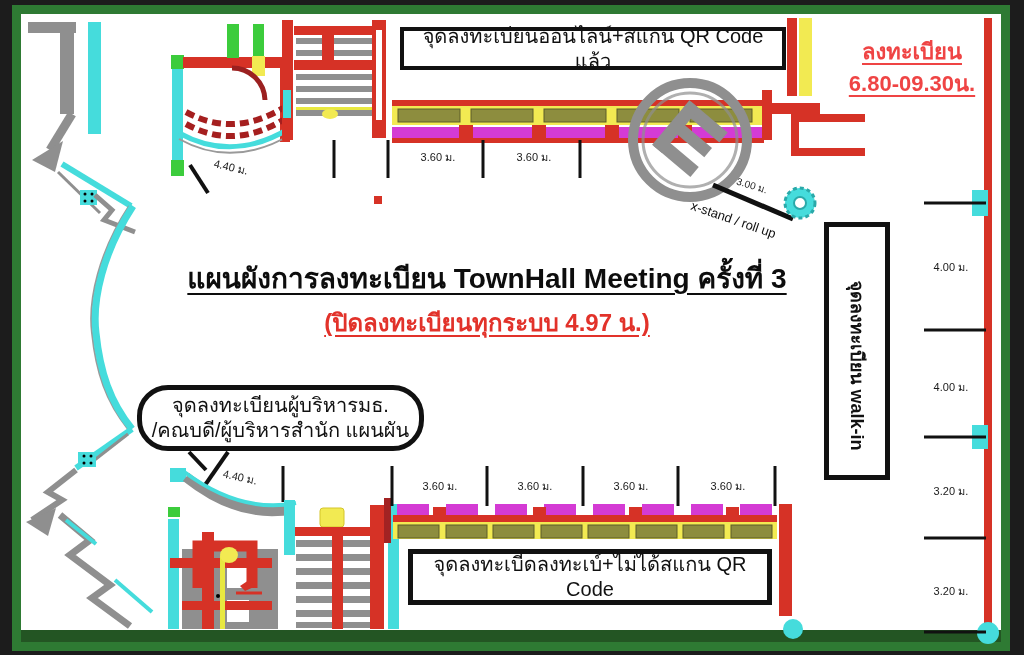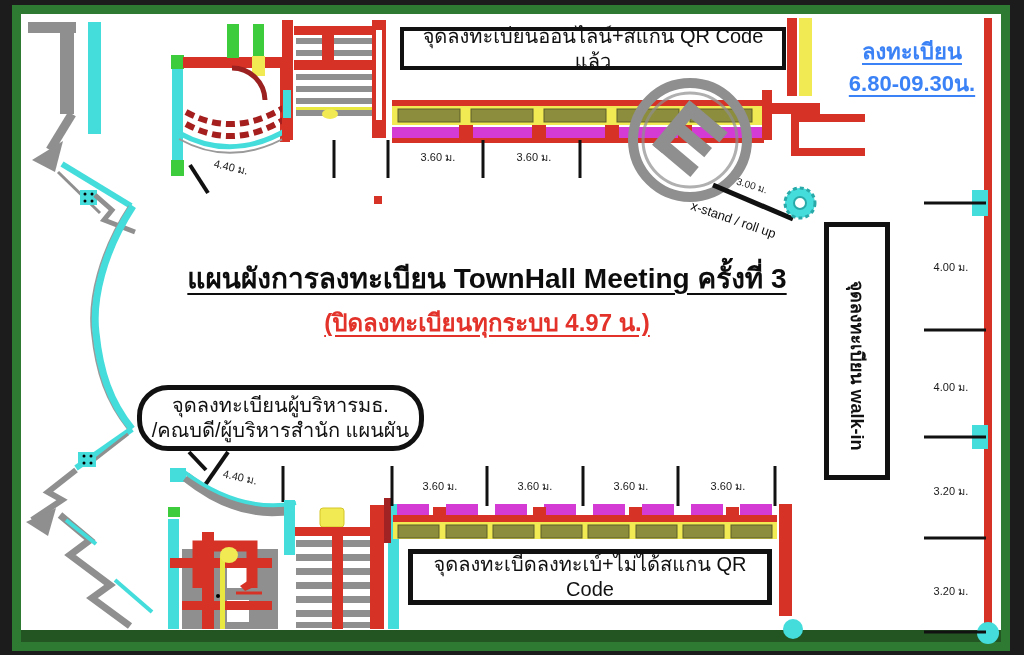--- a/index.html
+++ b/index.html
@@ -11,21 +11,21 @@
            display:flex;flex-direction:column;align-items:center;justify-content:center;
            text-align:center;font-weight:400;color:#111;box-sizing:border-box;line-height:1.25;}
   .dim{position:absolute;font-size:11px;color:#1a1a1a;text-align:center;font-weight:400;}
   .title-main{position:absolute;left:147px;top:256px;width:680px;text-align:center;
               font-size:28px;font-weight:700;color:#0d0d0d;text-decoration:underline;
               text-underline-offset:5px;}
   .title-sub{position:absolute;left:147px;top:303px;width:680px;text-align:center;
              font-size:24px;font-weight:700;color:#e2322a;text-decoration:underline;
              text-underline-offset:4px;}
   .reg-time{position:absolute;left:812px;top:36px;width:200px;text-align:center;
-            font-size:22px;font-weight:700;color:#3b82f6;line-height:1.45;}
+            font-size:22px;font-weight:700;color:#ef4444;line-height:1.45;}
   .reg-time div{text-decoration:underline;text-underline-offset:4px;}
   .walkin-box{position:absolute;left:824px;top:222px;width:66px;height:258px;
               background:#fff;border:5px solid #111;box-sizing:border-box;}
   .walkin-text{position:absolute;left:857px;top:351px;width:240px;margin-left:-120px;
                text-align:center;font-size:18px;font-weight:700;color:#111;
                transform:rotate(90deg);}
   .rot{transform-origin:center;}
 </style>
 </head>
 <body>

